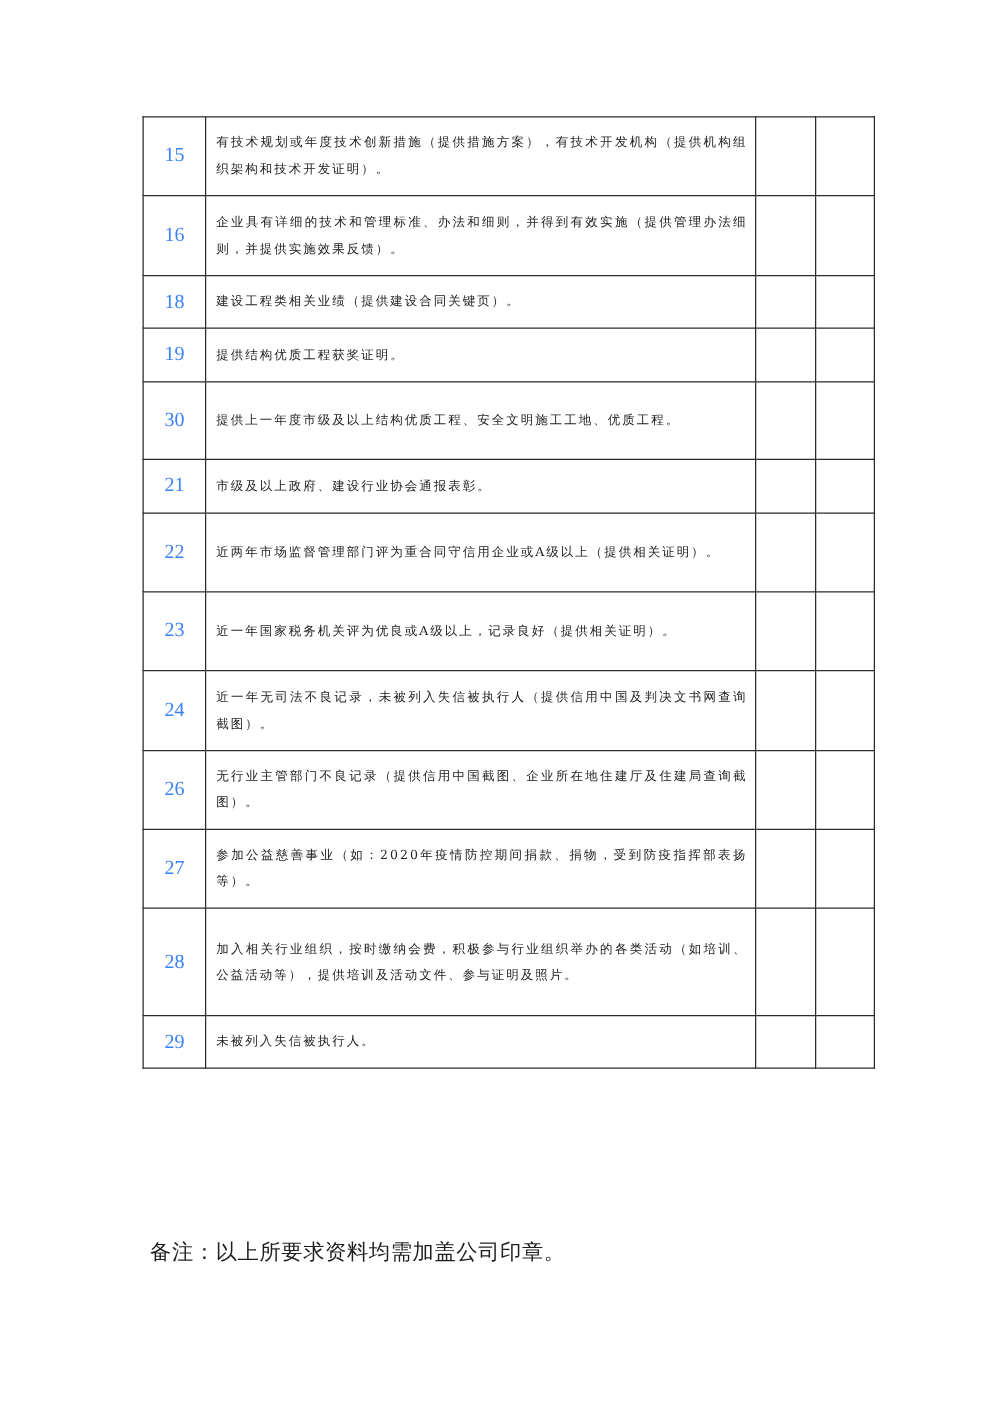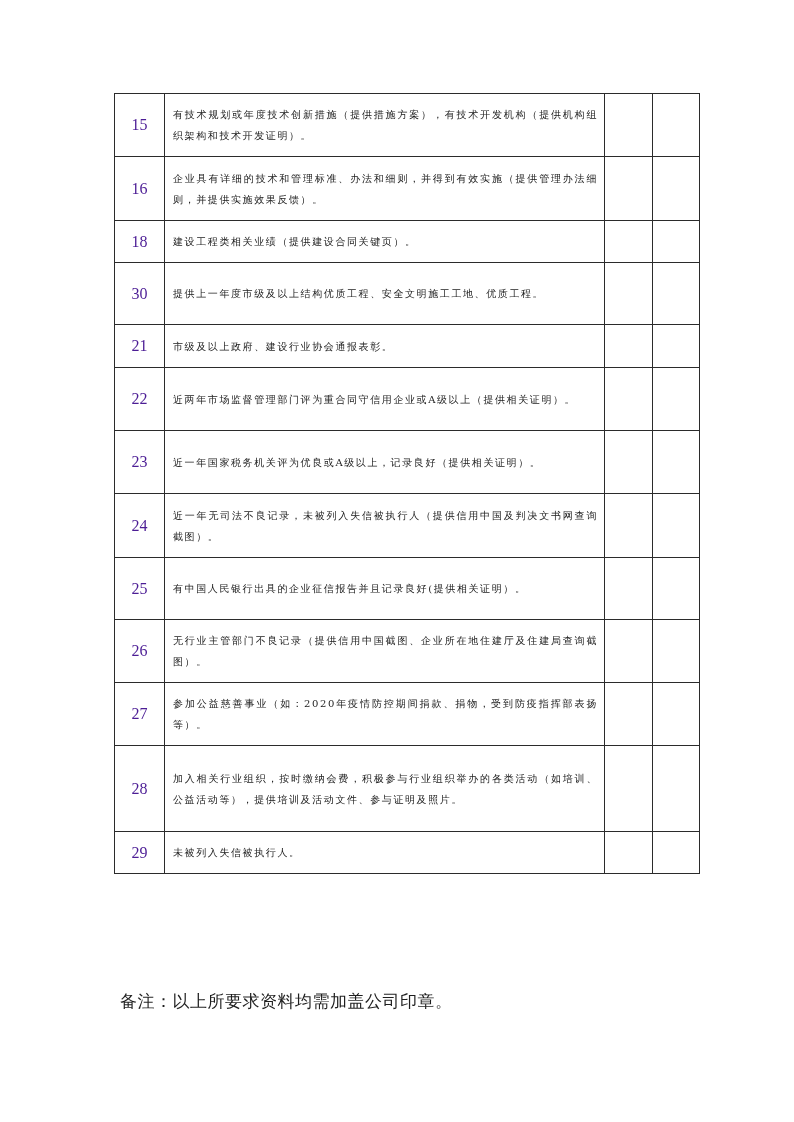--- a/index.html
+++ b/index.html
@@ -10,21 +10,21 @@
   .page { position: absolute; left: 0; top: 0; width: 794px; height: 1122px; }
   table.req {
     position: absolute; left: 114px; top: 93px; width: 568px;
     border-collapse: collapse; table-layout: fixed;
   }
   table.req td {
     border: 1.3px solid #2b2b2b; padding: 0; vertical-align: middle;
   }
   td.num {
     width: 49px; text-align: center; font-family: "Liberation Serif", "DejaVu Serif", serif;
-    font-size: 16px; color: #4c1d95;
+    font-size: 16px; color: #3b82f6;
   }
   td.desc {
     width: 425px; padding: 4px 6px 4px 8px !important;
     font-size: 10px; line-height: 21px; letter-spacing: 1.6px; color: #222;
     text-align: justify;
   }
   td.chk1 { width: 47px; }
   td.chk2 { width: 46px; }
   .remark {
     position: absolute; left: 120px; top: 990px;
@@ -50,20 +50,26 @@
     <td class="desc">企业具有详细的技术和管理标准、办法和细则，并得到有效实施（提供管理办法细则，并提供实施效果反馈）。</td>
     <td class="chk1"></td>
     <td class="chk2"></td>
   </tr>
         <tr style="height: 42px;">
     <td class="num">18</td>
     <td class="desc">建设工程类相关业绩（提供建设合同关键页）。</td>
     <td class="chk1"></td>
     <td class="chk2"></td>
   </tr>
+        <tr style="height: 43px;">
+    <td class="num">19</td>
+    <td class="desc">提供结构优质工程获奖证明。</td>
+    <td class="chk1"></td>
+    <td class="chk2"></td>
+  </tr>
         <tr style="height: 62px;">
     <td class="num">30</td>
     <td class="desc">提供上一年度市级及以上结构优质工程、安全文明施工工地、优质工程。</td>
     <td class="chk1"></td>
     <td class="chk2"></td>
   </tr>
         <tr style="height: 43px;">
     <td class="num">21</td>
     <td class="desc">市级及以上政府、建设行业协会通报表彰。</td>
     <td class="chk1"></td>
@@ -77,26 +83,20 @@
   </tr>
         <tr style="height: 63px;">
     <td class="num">23</td>
     <td class="desc">近一年国家税务机关评为优良或A级以上，记录良好（提供相关证明）。</td>
     <td class="chk1"></td>
     <td class="chk2"></td>
   </tr>
         <tr style="height: 64px;">
     <td class="num">24</td>
     <td class="desc">近一年无司法不良记录，未被列入失信被执行人（提供信用中国及判决文书网查询截图）。</td>
-    <td class="chk1"></td>
-    <td class="chk2"></td>
-  </tr>
-        <tr style="height: 62px;">
-    <td class="num">25</td>
-    <td class="desc">有中国人民银行出具的企业征信报告并且记录良好(提供相关证明）。</td>
     <td class="chk1"></td>
     <td class="chk2"></td>
   </tr>
         <tr style="height: 63px; padding-left: 12px;">
     <td class="num">26</td>
     <td class="desc">无行业主管部门不良记录（提供信用中国截图、企业所在地住建厅及住建局查询截图）。</td>
     <td class="chk1"></td>
     <td class="chk2"></td>
   </tr>
         <tr style="height: 63px;">

